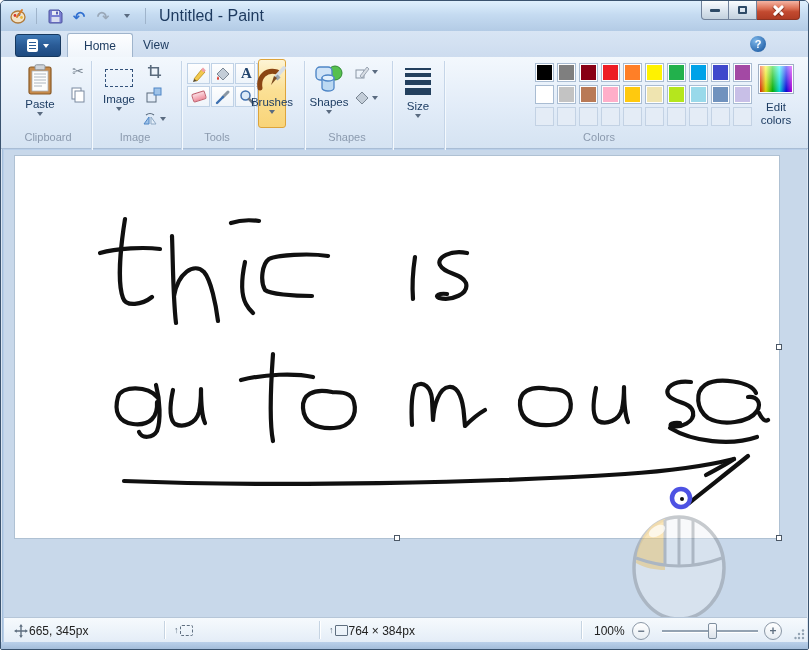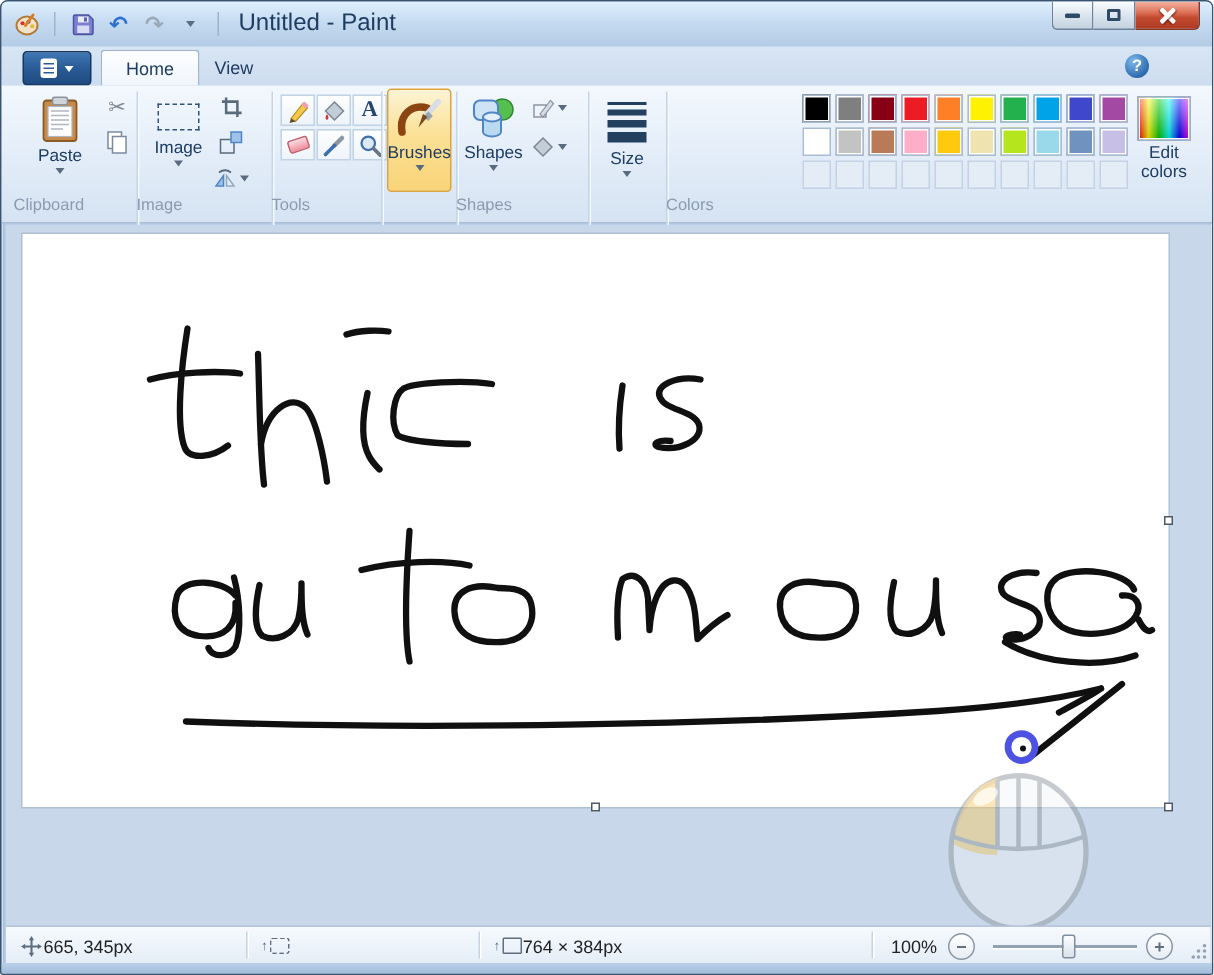--- a/index.html
+++ b/index.html
@@ -46,21 +46,21 @@
     font-size:12px;color:#1e3c61;}
   .tab.active{background:linear-gradient(#fdfeff,#f0f5fb);border:1px solid #9fb4cc;border-bottom:none;
     border-radius:3px 3px 0 0;justify-content:flex-end;}
   .helpbtn{position:absolute;right:42px;top:5px;width:16px;height:16px;border-radius:50%;
     background:radial-gradient(circle at 35% 30%,#7db7ea,#2f6cb0 70%,#1d4f8a);
     color:#fff;font-size:11px;font-weight:bold;display:flex;align-items:center;justify-content:center;}
   
   .ribbon{position:absolute;left:0;top:56px;width:100%;height:92px;
     background:linear-gradient(#f3f8fd,#e2ecf8 55%,#d5e3f2);border-bottom:1px solid #a9bdd5;}
   .rsep{position:absolute;top:4px;height:134px;width:1px;background:#c5d5e8;box-shadow:1px 0 0 #f4f9fd;}
-  .grouplabel{position:absolute;top:74px;font-size:11px;color:#8b9aae;text-align:left;}
+  .grouplabel{position:absolute;top:74px;font-size:11px;color:#8b9aae;text-align:center;}
   .bigbtn{position:absolute;top:2px;height:69px;display:flex;flex-direction:column;align-items:center;
     justify-content:flex-start;padding-top:4px;gap:2px;border:1px solid transparent;border-radius:3px;
     font-size:11.5px;color:#1e3d63;}
   .bigbtn.selected{background:linear-gradient(#fdf4d5,#fbe095 45%,#f9d478);border-color:#dda43c;}
   .smallbtn{position:absolute;width:22px;height:20px;display:flex;align-items:center;justify-content:center;border-radius:2px;}
   .toolcell{width:23px;height:21px;border:1px solid #c0d2e6;background:linear-gradient(#fefefe,#eef4fa);
     display:flex;align-items:center;justify-content:center;}
   .lbl2{line-height:1.15;text-align:center;}
   
   .palette{position:absolute;left:534px;top:6px;width:220px;}
@@ -247,21 +247,21 @@
       <div class="toolcell">
         <svg width="16" height="16" viewBox="0 0 16 16">
           <circle cx="6.5" cy="6.5" r="4.5" fill="#dceaf8" stroke="#3f6fae" stroke-width="1.5"></circle>
           <path d="M10,10 L14.5,14.5" stroke="#6b7684" stroke-width="2.5" stroke-linecap="round"></path>
         </svg>
       </div>
     </div>
     <div class="grouplabel" style="left:180px;width:72px;">Tools</div>
     <div class="rsep" style="left:253px;"></div>
 
-    <div class="bigbtn selected" style="left:257px;width:43px;">
+    <div class="bigbtn selected" style="left:257px;width:28px;">
       <svg width="30" height="30" viewBox="0 0 30 30">
         <path d="M3,24 C1,13 9,5 20,8" fill="none" stroke="#8b4513" stroke-width="5" stroke-linecap="round"></path>
         <path d="M27,4 L18,14" stroke="#d6dde4" stroke-width="4" stroke-linecap="round"></path>
         <path d="M19,12 L22,15" stroke="#9aa4ae" stroke-width="4.5"></path>
         <polygon points="14,21 20,14 17,12" fill="#7a4a1d"></polygon>
       </svg>
       <span>Brushes</span>
       <span class="caret"></span>
     </div>
 
@@ -336,21 +336,21 @@
           <div class="swatch empty"></div>
           <div class="swatch empty"></div>
           <div class="swatch empty"></div>
           <div class="swatch empty"></div>
           <div class="swatch empty"></div>
           <div class="swatch empty"></div>
           <div class="swatch empty"></div>
           <div class="swatch empty"></div>
         </div>
     </div>
-    <div class="bigbtn" style="left:752px;width:46px;">
+    <div class="bigbtn" style="left:752px;width:46px;justify-content:space-between;">
       <div style="width:36px;height:30px;border:1px solid #9fb0c4;box-shadow:inset 0 0 0 1px #fff;background:linear-gradient(rgba(255,255,255,.55),rgba(0,0,0,.18)),linear-gradient(90deg,#f00,#ff0,#0c0,#0ff,#00f,#f0f);"></div>
       <span class="lbl2" style="width:42px;">Edit colors</span>
     </div>
     <div class="grouplabel" style="left:443px;width:310px;">Colors</div>
   </div>
 
   <div class="workarea"></div>
 
   <div class="canvas">
     <svg width="764" height="382" viewBox="0 0 764 382" aria-label="this is automouse">

